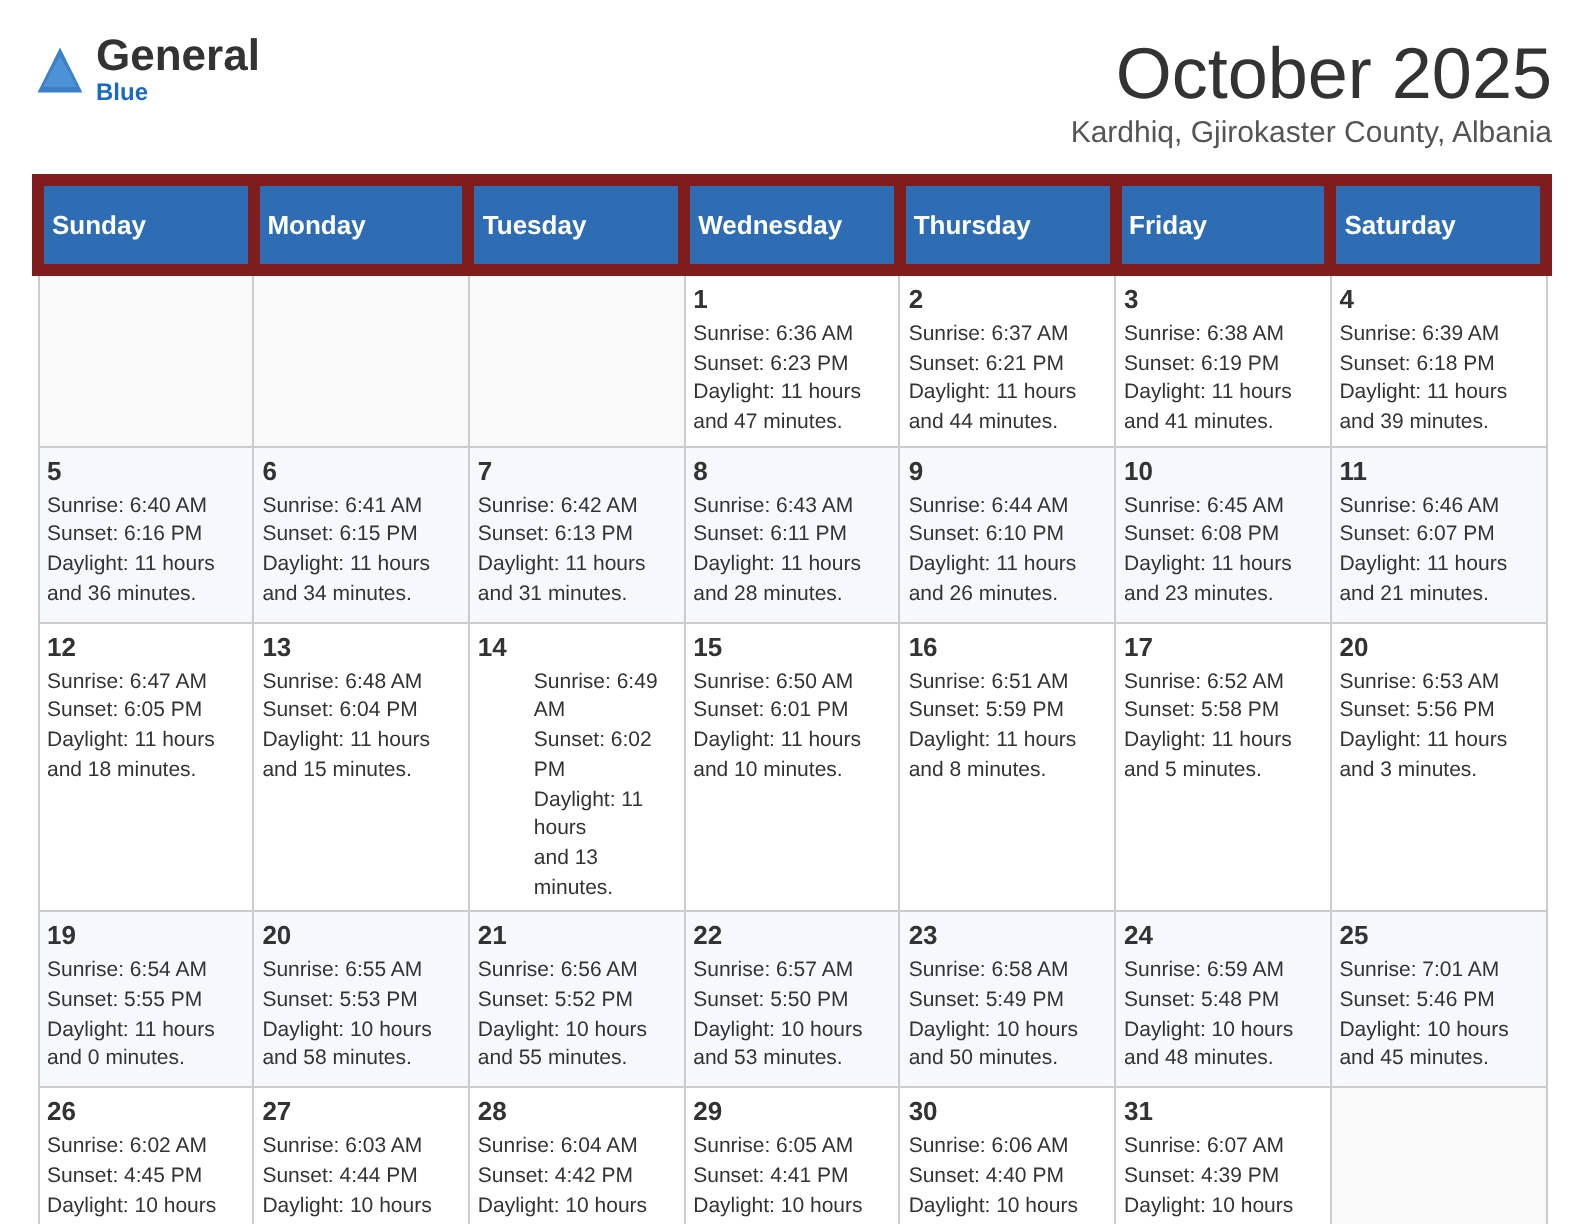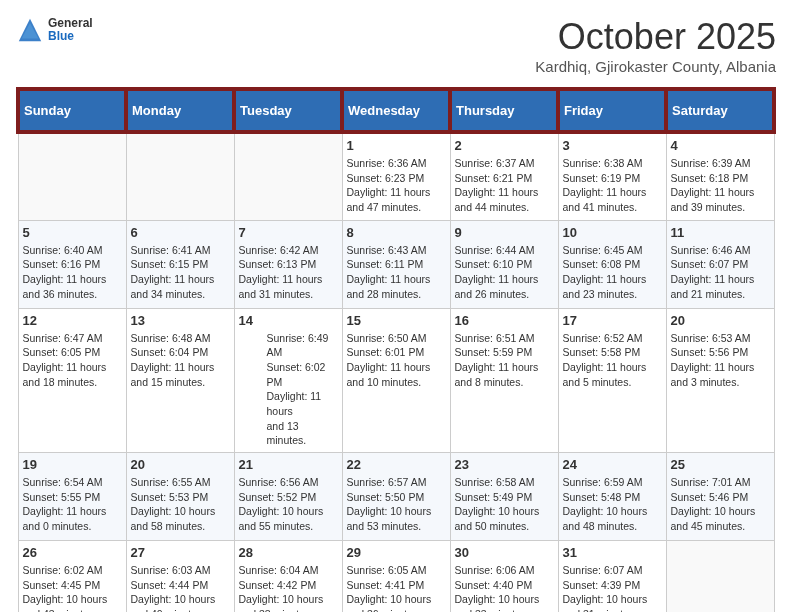--- a/index.html
+++ b/index.html
@@ -20,21 +20,21 @@
       display: flex;
       align-items: center;
       gap: 4px;
     }
     .logo-text {
       display: flex;
       flex-direction: column;
       line-height: 1.1;
     }
     .logo-general {
-      font-size: 12px;
+      font-size: 22px;
       font-weight: bold;
       color: #333;
     }
     .logo-blue {
       font-size: 12px;
       font-weight: bold;
       color: #1a6abf;
     }
     .logo-icon {
       width: 28px;
@@ -56,21 +56,21 @@
       width: 100%;
       border-collapse: collapse;
       table-layout: fixed;
     }
     th {
       background-color: #2e6db4;
       color: #fff;
       padding: 12px 4px;
       font-size: 13px;
       text-align: left;
-      border: 4px solid #7f1d1d;
+      border: 6px solid #7f1d1d;
     }
     td {
       border: 1px solid #ccc;
       vertical-align: top;
       padding: 4px;
       font-size: 11px;
       color: #333;
       height: 88px;
     }
     .day-num {

